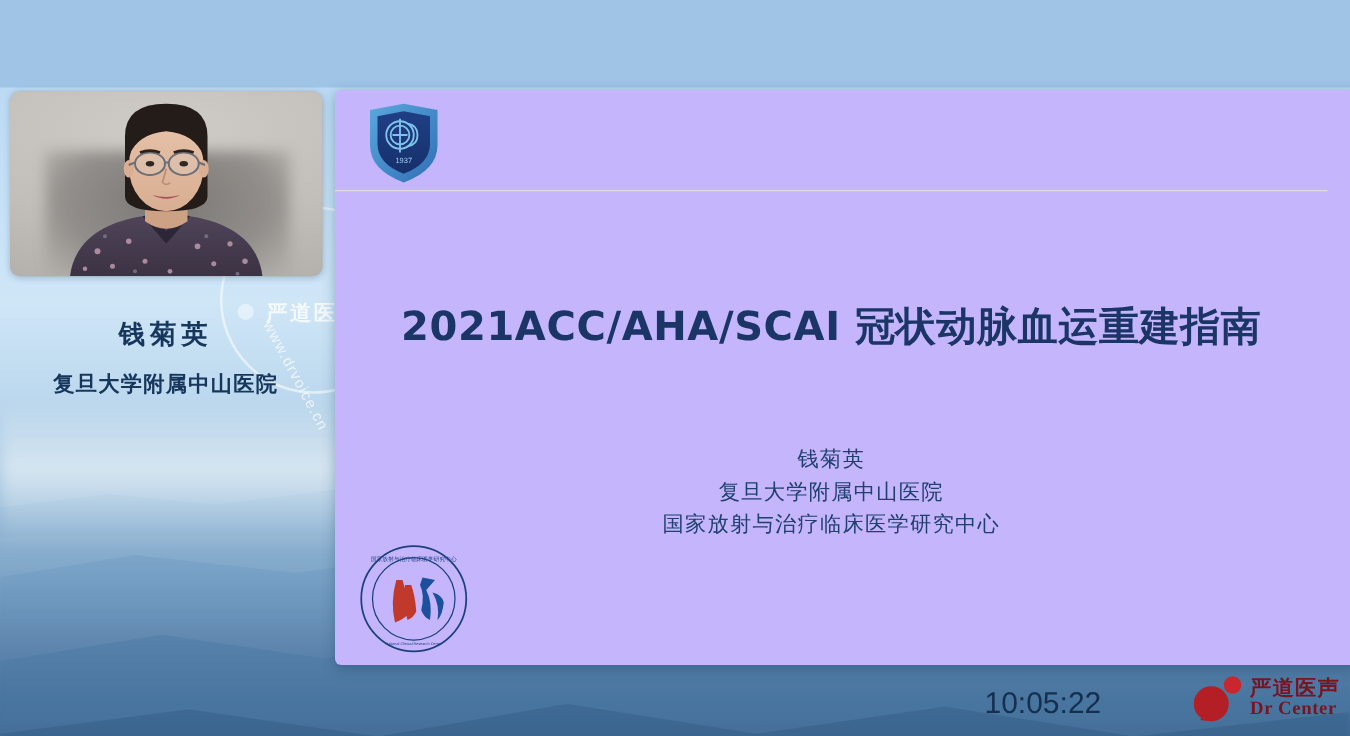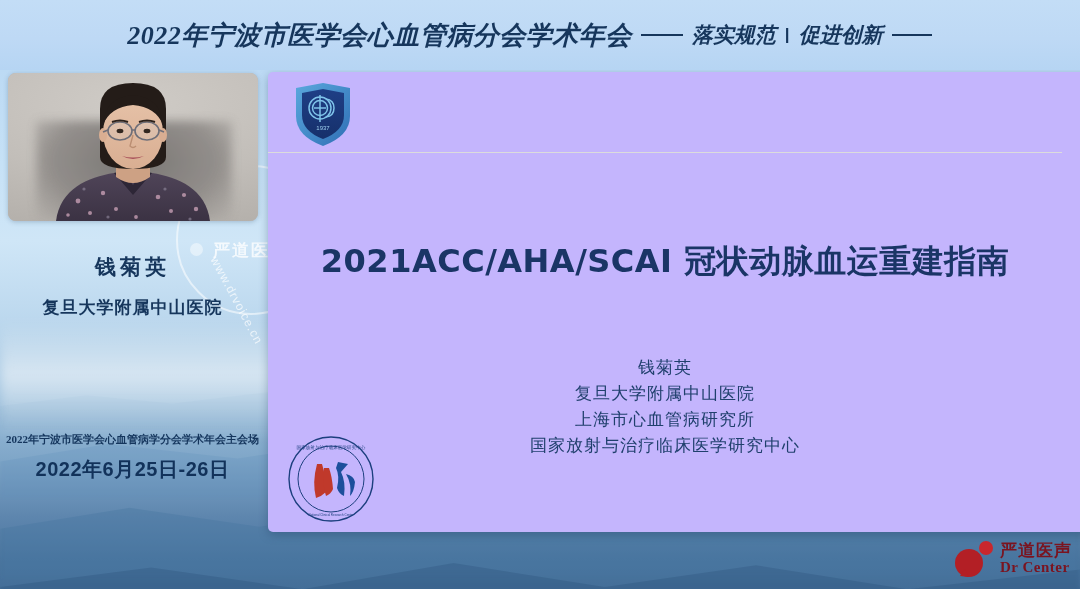--- a/index.html
+++ b/index.html
@@ -221,30 +221,20 @@
   <div id="watermark">
     <div class="wm-dot" style="left:18px;top:26px;"></div>
     <div class="wm-dot" style="left:64px;top:10px;"></div>
     <div class="wm-dot" style="left:110px;top:28px;"></div>
     <div class="wm-dot" style="left:12px;top:76px;"></div>
     <div class="wm-dot" style="left:122px;top:78px;"></div>
     <div id="wm-main">严道医学</div>
     <div id="wm-url">www.drvoice.cn</div>
   </div>
 
-  <div id="header">
-    <div id="header-inner">
-      <span class="hdr-title">2022年宁波市医学会心血管病分会学术年会</span>
-      <span class="hdr-rule"></span>
-      <span class="hdr-sub">落实规范</span>
-      <span class="hdr-pipe">|</span>
-      <span class="hdr-sub">促进创新</span>
-      <span class="hdr-rule right"></span>
-    </div>
-  </div>
 
   <div id="video-frame">
     <div id="video-bg"></div>
     <div id="chair"></div>
     <svg id="person" viewBox="0 0 250 148">
       <defs>
         <linearGradient id="skin" x1="0" y1="0" x2="0" y2="1">
           <stop offset="0%" stop-color="#e6c2a8"></stop>
           <stop offset="100%" stop-color="#d9ae92"></stop>
         </linearGradient>
@@ -305,22 +295,20 @@
       <path d="M125 62 L122 73 Q125 76 128 73" stroke="#bb8e72" stroke-width="1.4" fill="none"></path>
 
       <path d="M114 83 Q125 89 136 83 Q125 86 114 83 Z" fill="#a8515a"></path>
     </svg>
   </div>
 
   <div id="speaker-name">钱菊英</div>
   <div id="speaker-org">复旦大学附属中山医院</div>
 
   <div id="conf-block">
-    <div id="conf-line1">2022年宁波市医学会心血管病学分会学术年会主会场</div>
-    <div id="conf-line3">2022年6月25日-26日</div>
   </div>
 
   <div id="slide">
     <div id="slide-divider"></div>
 
     <svg id="slide-logo-left" viewBox="0 0 66 68">
       <defs>
         <linearGradient id="shOut" x1="0" y1="0" x2="1" y2="1">
           <stop offset="0%" stop-color="#5aa8dd"></stop>
           <stop offset="100%" stop-color="#2f6fb5"></stop>
@@ -367,25 +355,25 @@
       <g fill="#1c3f7e" font-size="3" font-family="Liberation Sans, sans-serif">
         <text x="45" y="82" text-anchor="middle">National Clinical Research Center</text>
       </g>
     </svg>
 
     <div id="slide-title">2021ACC/AHA/SCAI  冠状动脉血运重建指南</div>
 
     <div id="slide-body">
       <div class="body-line">钱菊英</div>
       <div class="body-line">复旦大学附属中山医院</div>
-      <div class="body-line">上海市心血管病研究所</div>
       <div class="body-line">国家放射与治疗临床医学研究中心</div>
     </div>
   </div>
 
+  <div id="timestamp">10:05:22</div>
 
   <div id="brand">
     <svg id="brand-mark" viewBox="0 0 44 40">
       <circle cx="17" cy="24" r="14" fill="#b31f25"></circle>
       <path d="M17 38 L8 37 L13 30 Z" fill="#b31f25"></path>
       <circle cx="34" cy="9" r="7" fill="#c9272d"></circle>
     </svg>
     <div id="brand-text">
       <div id="brand-cn">严道医声</div>
       <div id="brand-en">Dr Center</div>

